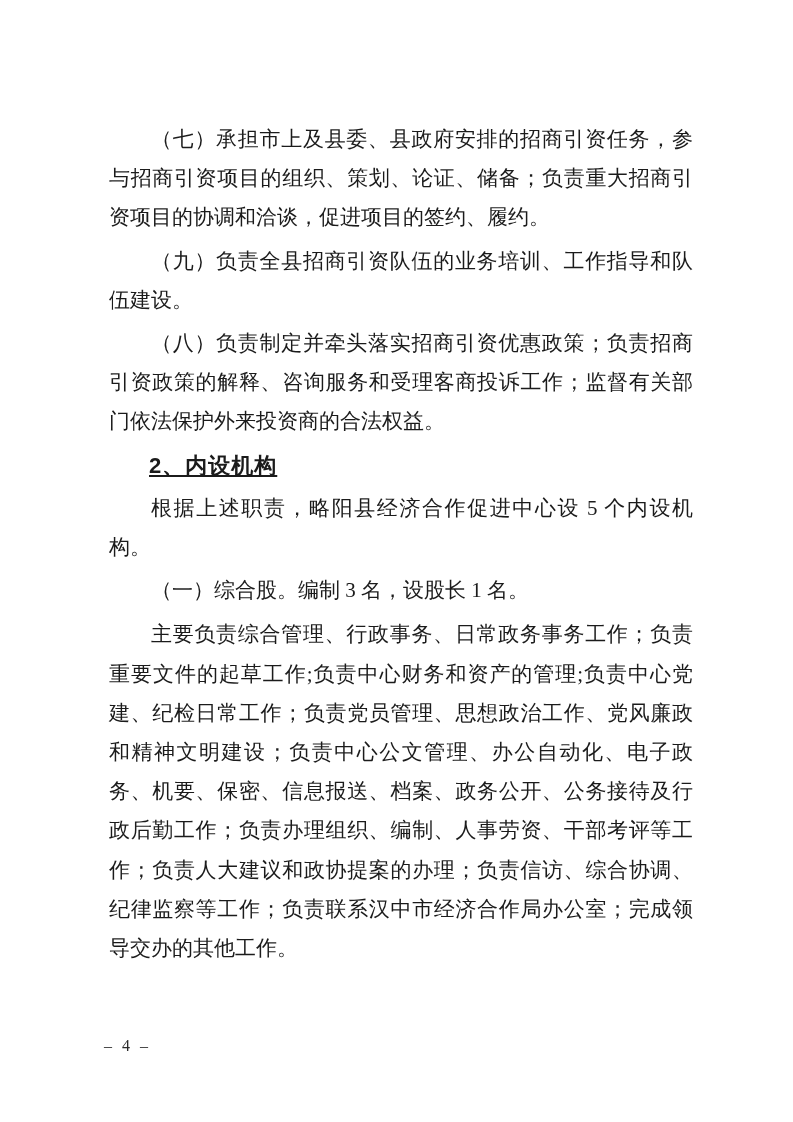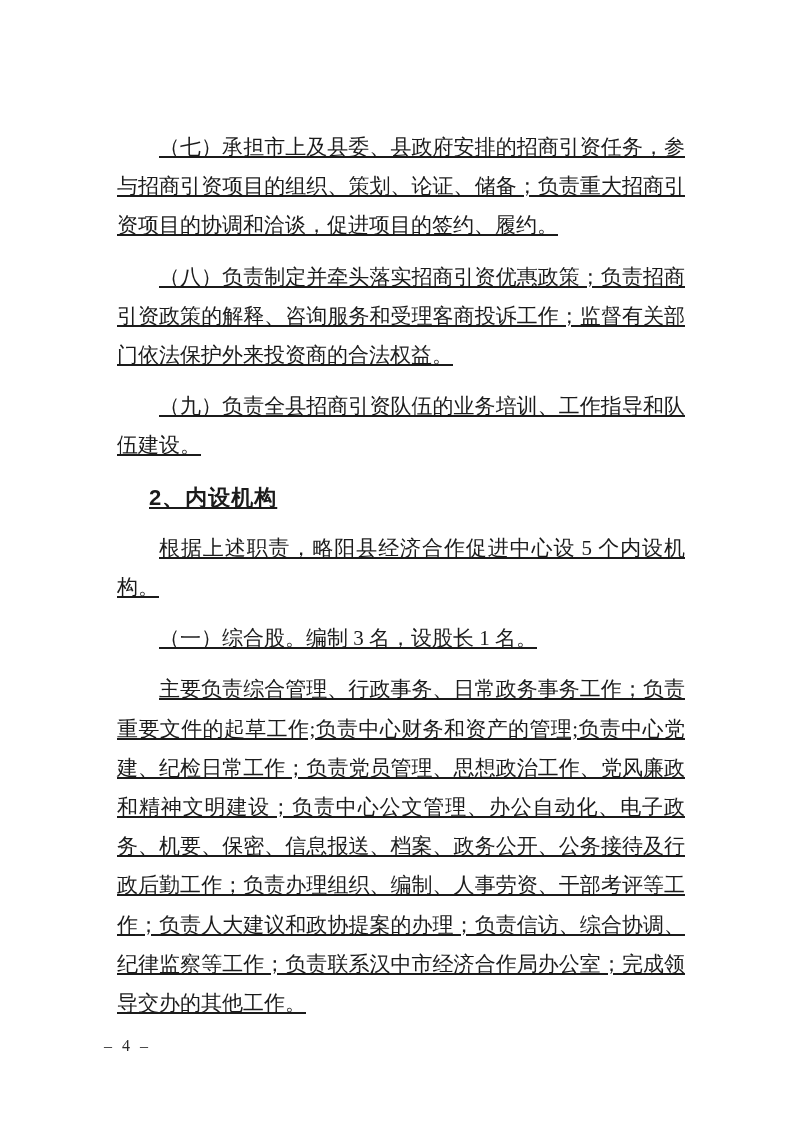--- a/index.html
+++ b/index.html
@@ -19,24 +19,23 @@
   .content {
     position: absolute;
     left: 105px;
     top: 116px;
     width: 592px;
     font-size: 21px;
     line-height: 39.2px;
     text-align: justify;
   }
   .content p {
-    margin: 12px;
+    margin: 4px;
     padding: 0;
     text-indent: 2em;
-    text-decoration: underline;
   }
   .content p.sp {
     margin-top: 5px;
   }
   .heading {
     font-family: "Liberation Sans", "DejaVu Sans", sans-serif;
     font-weight: bold;
     font-size: 22px;
     text-indent: 2em;
     letter-spacing: 1px;
@@ -51,21 +50,21 @@
     color: #2a2a2a;
     font-family: "Liberation Serif", "DejaVu Serif", serif;
   }
 </style>
 </head>
 <body>
 
 <div class="page">
   <div class="content">
     <p>（七）承担市上及县委、县政府安排的招商引资任务，参与招商引资项目的组织、策划、论证、储备；负责重大招商引资项目的协调和洽谈，促进项目的签约、履约。</p>
+    <p>（九）负责全县招商引资队伍的业务培训、工作指导和队伍建设。</p>
     <p>（八）负责制定并牵头落实招商引资优惠政策；负责招商引资政策的解释、咨询服务和受理客商投诉工作；监督有关部门依法保护外来投资商的合法权益。</p>
-    <p>（九）负责全县招商引资队伍的业务培训、工作指导和队伍建设。</p>
     <div class="heading">2、内设机构</div>
     <p>根据上述职责，略阳县经济合作促进中心设 5 个内设机构。</p>
     <p>（一）综合股。编制 3 名，设股长 1 名。</p>
     <p class="sp">主要负责综合管理、行政事务、日常政务事务工作；负责重要文件的起草工作;负责中心财务和资产的管理;负责中心党建、纪检日常工作；负责党员管理、思想政治工作、党风廉政和精神文明建设；负责中心公文管理、办公自动化、电子政务、机要、保密、信息报送、档案、政务公开、公务接待及行政后勤工作；负责办理组织、编制、人事劳资、干部考评等工作；负责人大建议和政协提案的办理；负责信访、综合协调、纪律监察等工作；负责联系汉中市经济合作局办公室；完成领导交办的其他工作。</p>
   </div>
   <div class="footer">– 4 –</div>
 </div>
 
 </body></html>

